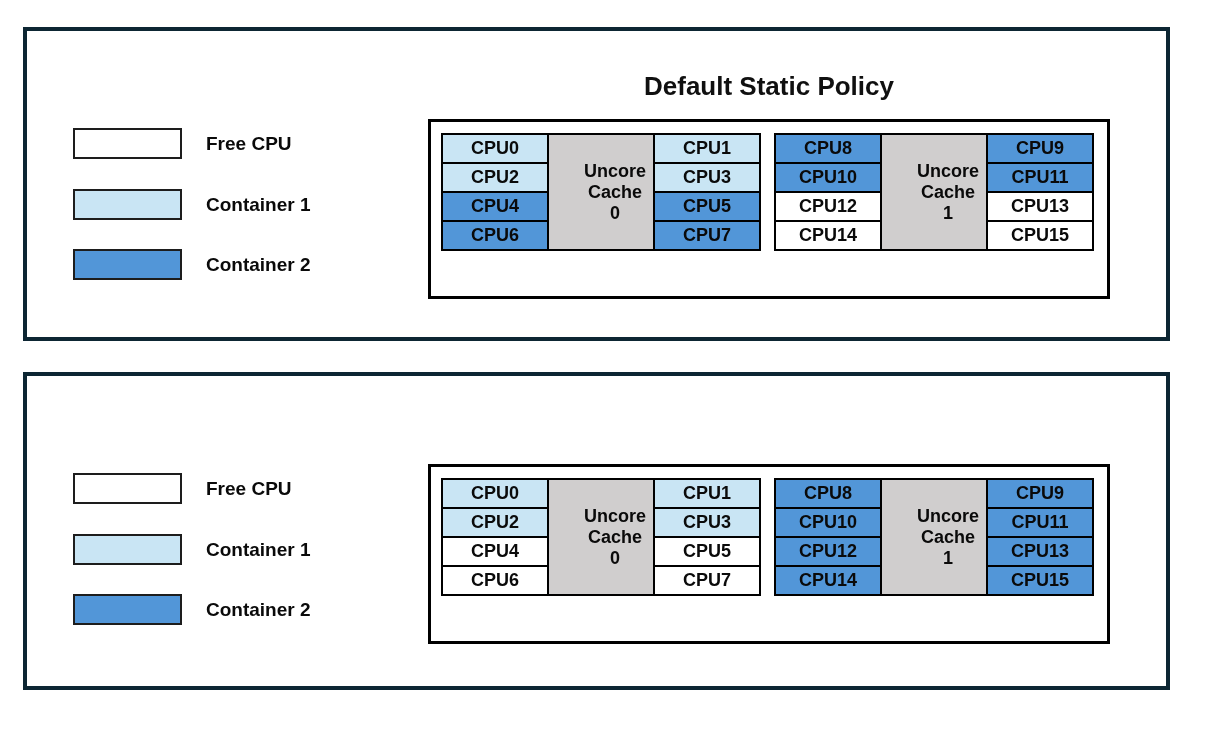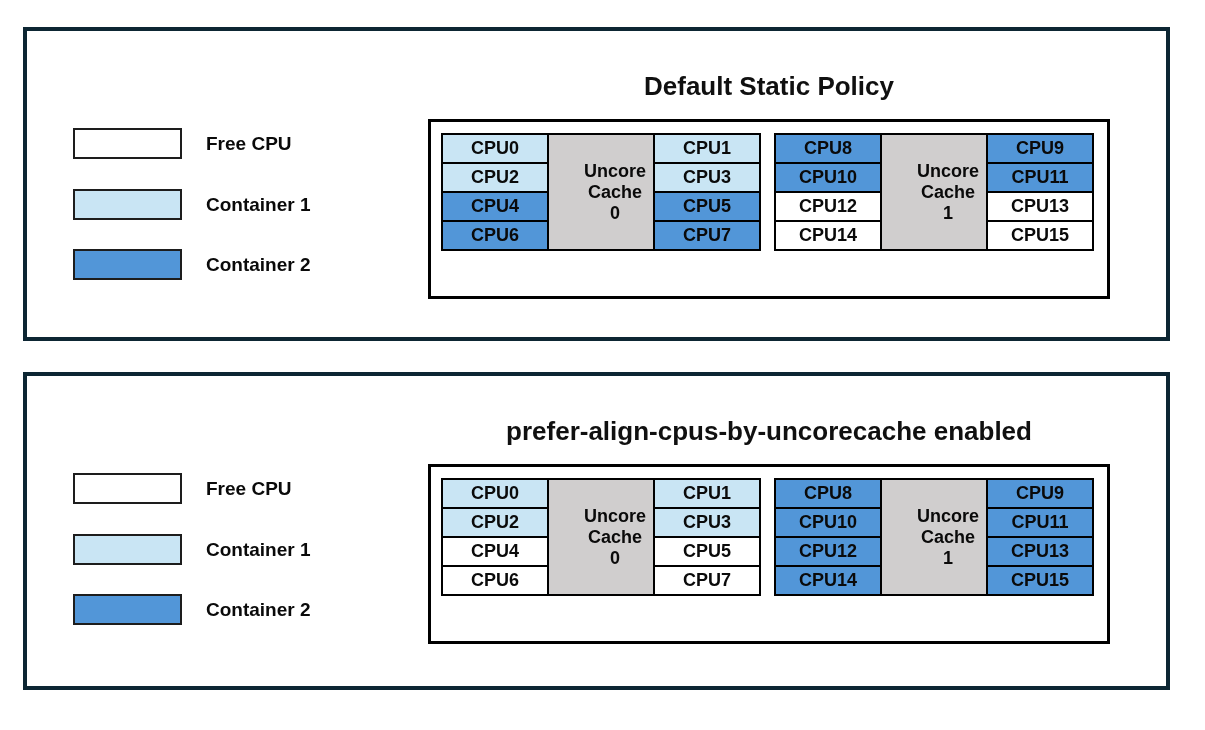--- a/index.html
+++ b/index.html
@@ -177,21 +177,20 @@
         <div class="cpu-cell fill-container2">CPU9</div>
         <div class="cpu-cell fill-container2">CPU11</div>
         <div class="cpu-cell fill-free">CPU13</div>
         <div class="cpu-cell fill-free">CPU15</div>
       </div>
     </div>
   </div>
 </div>
 
 <div class="panel p2">
-  <div class="panel-title">prefer-align-cpus-by-uncorecache enabled</div>
 
   <div class="legend-row r0">
     <div class="swatch fill-free"></div>
     <div class="legend-label">Free CPU</div>
   </div>
   <div class="legend-row r1">
     <div class="swatch fill-container1"></div>
     <div class="legend-label">Container 1</div>
   </div>
   <div class="legend-row r2">

